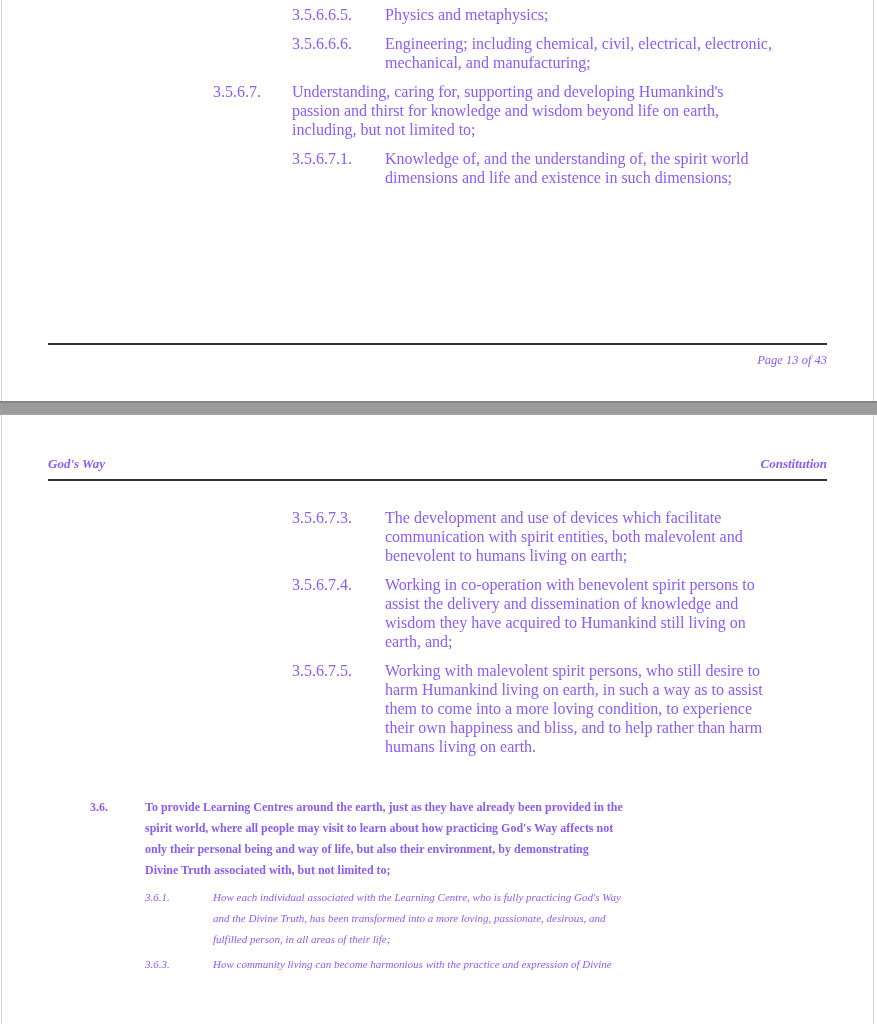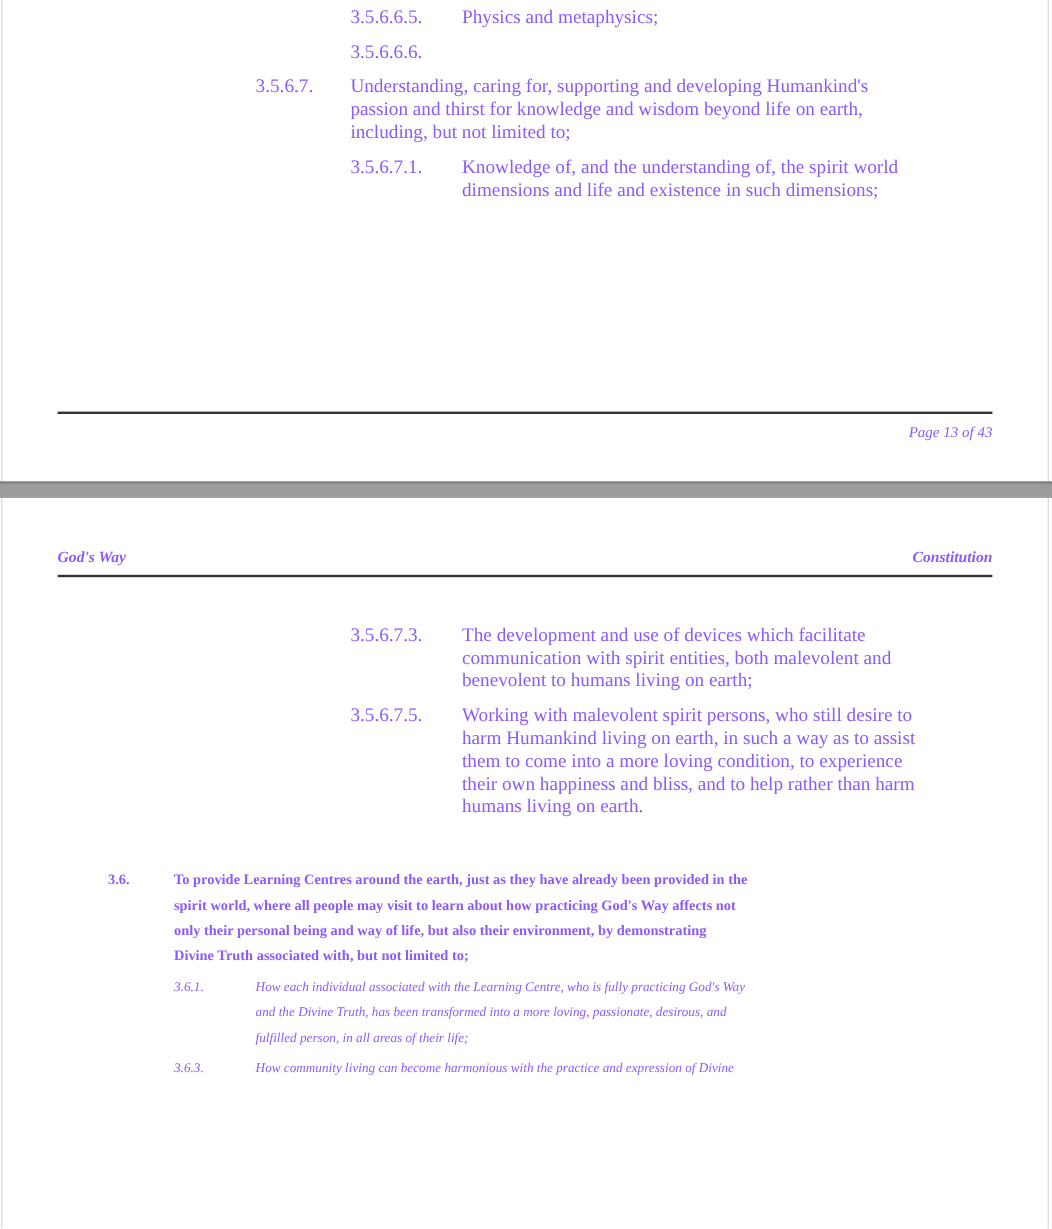--- a/index.html
+++ b/index.html
@@ -22,21 +22,21 @@
     position: absolute;
     left: 0; top: 401px;
     width: 877px; height: 14px;
     background: linear-gradient(#868686 0, #868686 2px, #9b9b9b 2px, #9b9b9b 12px, #a6a6a6 14px);
     z-index: 2;
   }
 
   
   .content { position: absolute; left: 48px; width: 779px; }
   .content-p13 { top: 5px; }
-  .content-p14 { top: 520px; }
+  .content-p14 { top: 508px; }
 
   .item { display: flex; align-items: flex-start; font-size: 16px; line-height: 19px; margin: 0 0 10px 0; }
   .item .num { flex: none; }
   .item .txt { white-space: pre; }
 
   .lvl4 { padding-left: 165px; } .lvl4 .num { width: 79px; }
   .lvl5 { padding-left: 244px; } .lvl5 .num { width: 93px; }
 
   
   .lvl2-em {
@@ -82,20 +82,22 @@
   <section>
     <div class="content content-p13">
 
       <div class="item lvl5">
         <span class="num">3.5.6.6.5.</span>
         <span class="txt">Physics and metaphysics;</span>
       </div>
 
       <div class="item lvl5">
         <span class="num">3.5.6.6.6.</span>
+        <span class="txt">Engineering; including chemical, civil, electrical, electronic,
+mechanical, and manufacturing;</span>
       </div>
 
       <div class="item lvl4">
         <span class="num">3.5.6.7.</span>
         <span class="txt">Understanding, caring for, supporting and developing Humankind's
 passion and thirst for knowledge and wisdom beyond life on earth,
 including, but not limited to;</span>
       </div>
 
       <div class="item lvl5">
@@ -122,20 +124,27 @@
 
     <div class="content content-p14">
 
       <div class="item lvl5">
         <span class="num">3.5.6.7.3.</span>
         <span class="txt">The development and use of devices which facilitate
 communication with spirit entities, both malevolent and
 benevolent to humans living on earth;</span>
       </div>
 
+      <div class="item lvl5">
+        <span class="num">3.5.6.7.4.</span>
+        <span class="txt">Working in co-operation with benevolent spirit persons to
+assist the delivery and dissemination of knowledge and
+wisdom they have acquired to Humankind still living on
+earth, and;</span>
+      </div>
 
       <div class="item lvl5">
         <span class="num">3.5.6.7.5.</span>
         <span class="txt">Working with malevolent spirit persons, who still desire to
 harm Humankind living on earth, in such a way as to assist
 them to come into a more loving condition, to experience
 their own happiness and bliss, and to help rather than harm
 humans living on earth.</span>
       </div>
 

